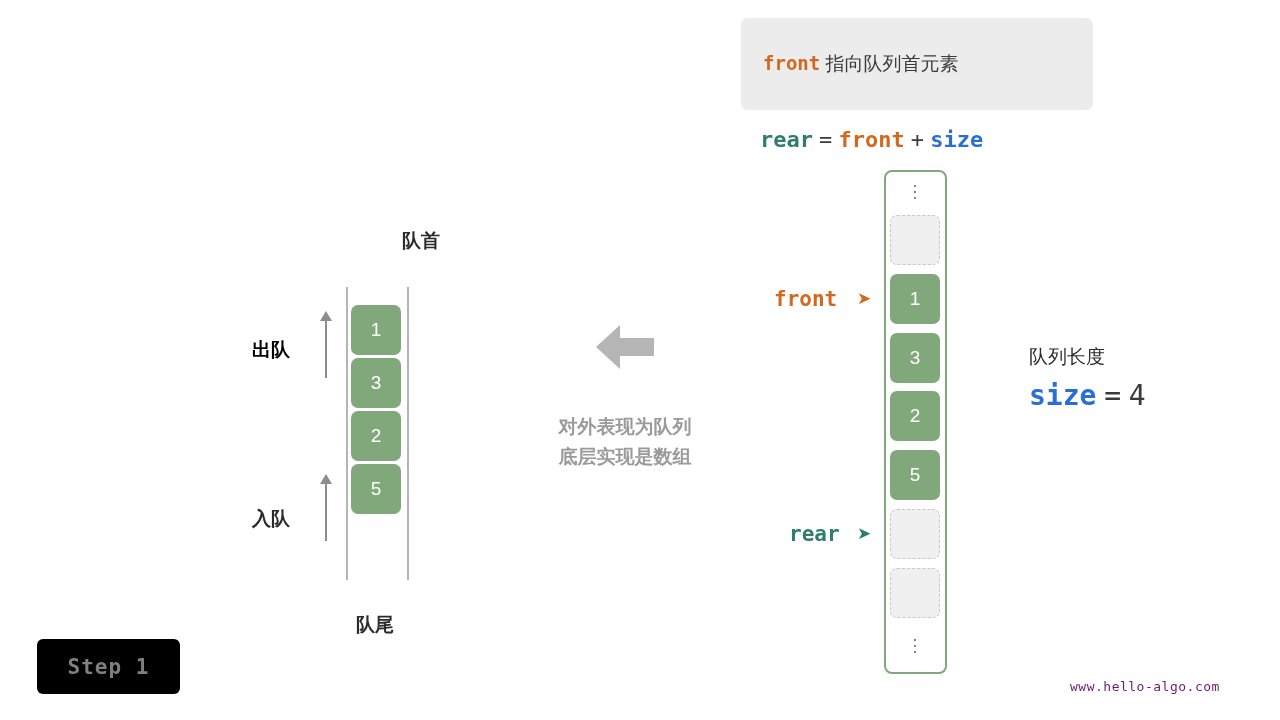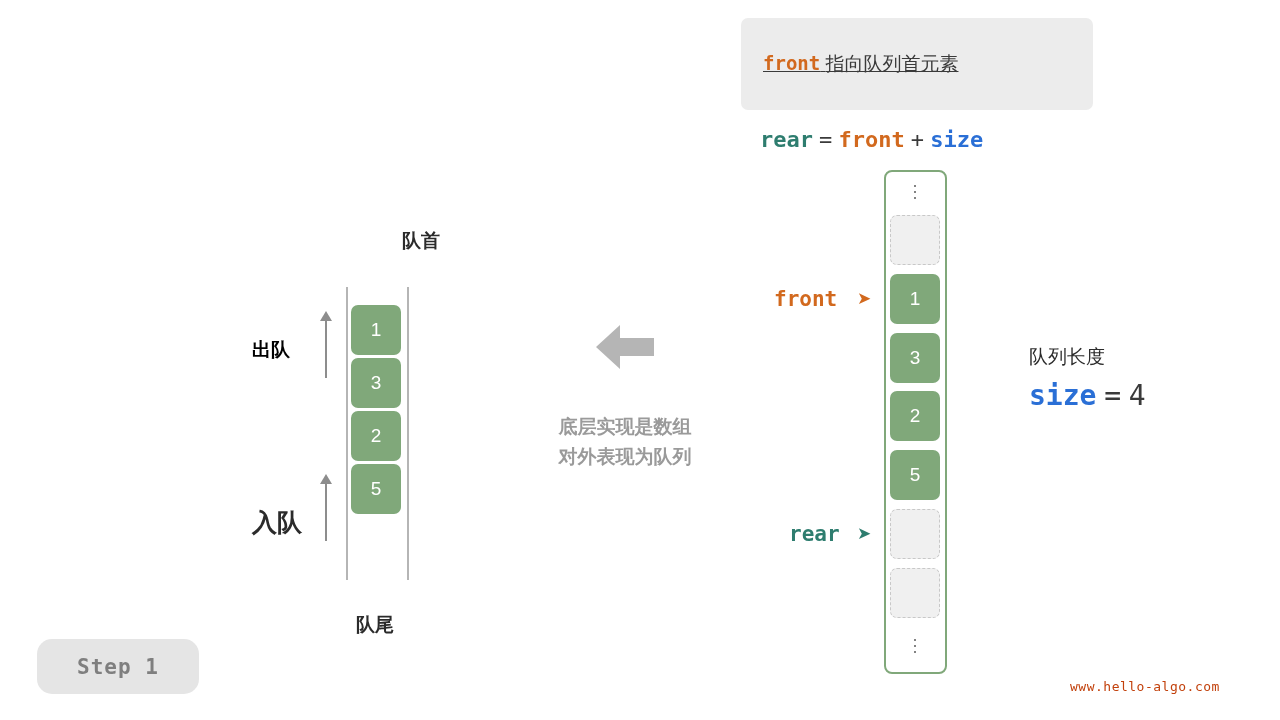--- a/index.html
+++ b/index.html
@@ -17,24 +17,24 @@
   .canvas {
     position: absolute;
     inset: 0;
   }
   .abs { position: absolute; }
 
   
   #step-badge {
     left: 37px;
     top: 639px;
-    width: 162px;
+    width: 143px;
     height: 55px;
-    background: #e5e5e5;
-    border-radius: 15px;
+    background: #000000;
+    border-radius: 6px;
     display: flex;
     align-items: center;
     justify-content: center;
     font-family: "DejaVu Sans Mono", monospace;
     font-weight: bold;
     font-size: 21px;
     color: #7f7f7f;
     letter-spacing: 1px;
   }
 
@@ -91,21 +91,21 @@
     top: -9px;
     width: 0;
     height: 0;
     border-left: 6px solid transparent;
     border-right: 6px solid transparent;
     border-bottom: 10px solid #8d8d8d;
   }
   #arrow-dequeue { left: 325px; top: 320px; height: 58px; }
   #arrow-enqueue { left: 325px; top: 483px; height: 58px; }
   #label-dequeue { left: 252px; top: 337px; font-size: 19px; font-weight: bold; color: #000000; }
-  #label-enqueue { left: 252px; top: 506px; font-size: 25px; font-weight: bold; color: #2b2b2b; }
+  #label-enqueue { left: 252px; top: 506px; font-size: 19px; font-weight: bold; color: #2b2b2b; }
 
   
   #big-arrow {
     left: 596px;
     top: 325px;
     width: 58px;
     height: 44px;
   }
   #center-note {
     left: 510px;
@@ -127,21 +127,21 @@
     background: #ececec;
     border-radius: 7px;
   }
   .note-line {
     position: absolute;
     left: 22px;
     font-size: 19px;
     color: #3a3a3a;
     white-space: nowrap;
   }
-  #note-line-1 { top: 33px; text-decoration: underline; }
+  #note-line-1 { top: 33px; }
   #note-line-2 { top: 71px; }
   .kw-front {
     font-family: "DejaVu Sans Mono", monospace;
     font-weight: bold;
     color: #d2691e;
   }
   .kw-rear {
     font-family: "DejaVu Sans Mono", monospace;
     font-weight: bold;
     color: #2e7d6f;
@@ -236,21 +236,21 @@
     font-size: 28px;
     white-space: nowrap;
   }
 
   
   #watermark {
     left: 1070px;
     top: 679px;
     font-family: "DejaVu Sans Mono", monospace;
     font-size: 13px;
-    color: #c2410c;
+    color: #701a75;
     letter-spacing: 0.5px;
   }
 </style>
 </head>
 <body>
 
 <div class="canvas">
 
   <div class="abs" id="step-badge">Step 1</div>
 
@@ -267,22 +267,22 @@
 
   <div class="abs vert-arrow" id="arrow-dequeue"></div>
   <div class="abs vert-arrow" id="arrow-enqueue"></div>
   <div class="abs" id="label-dequeue">出队</div>
   <div class="abs" id="label-enqueue">入队</div>
 
   <svg class="abs" id="big-arrow" viewBox="0 0 58 44">
     <path d="M58 13 H24 V0 L0 22 L24 44 V31 H58 Z" fill="#b5b5b5"></path>
   </svg>
   <div class="abs" id="center-note">
+    <div>对外表现为队列</div>
     <div>底层实现是数组</div>
-    <div>对外表现为队列</div>
   </div>
 
   <div class="abs" id="note-box">
     <div class="note-line" id="note-line-1">
       <span class="kw-front">front</span>
       <span>指向队列首元素</span>
     </div>
   </div>
 
   <div class="abs" id="formula">

